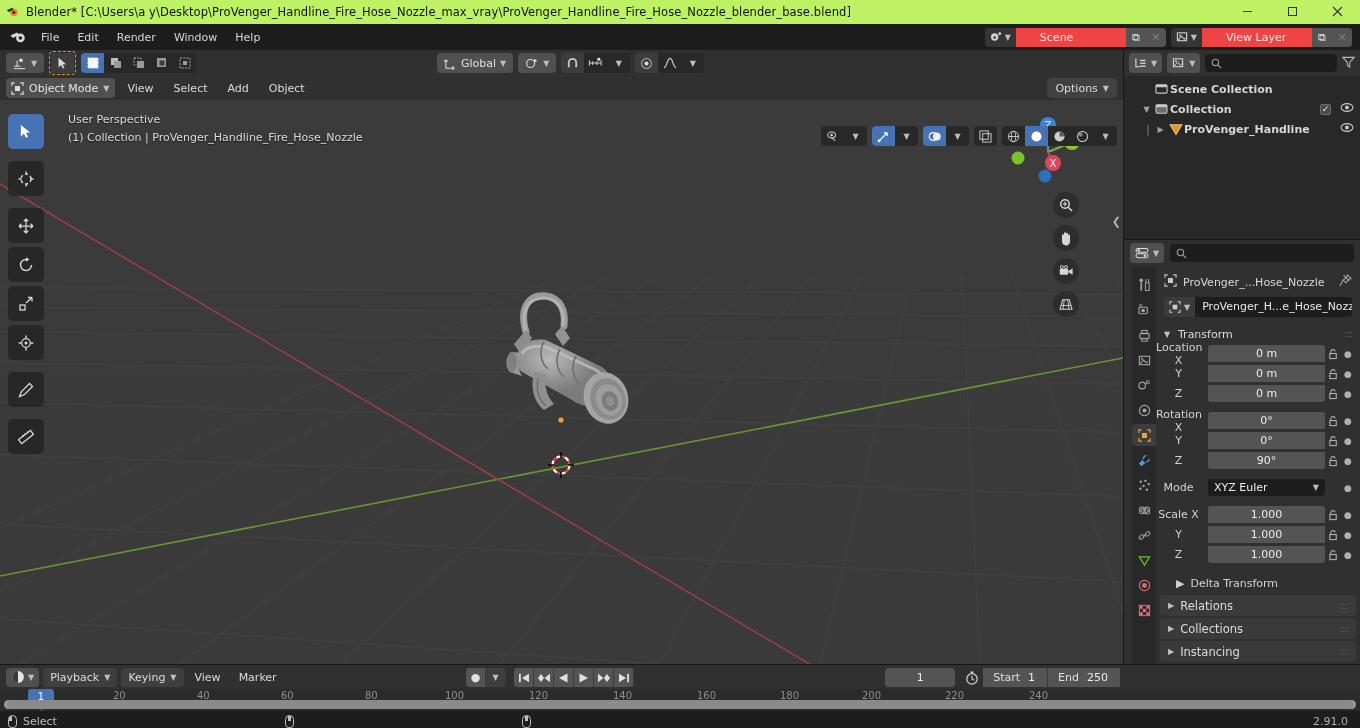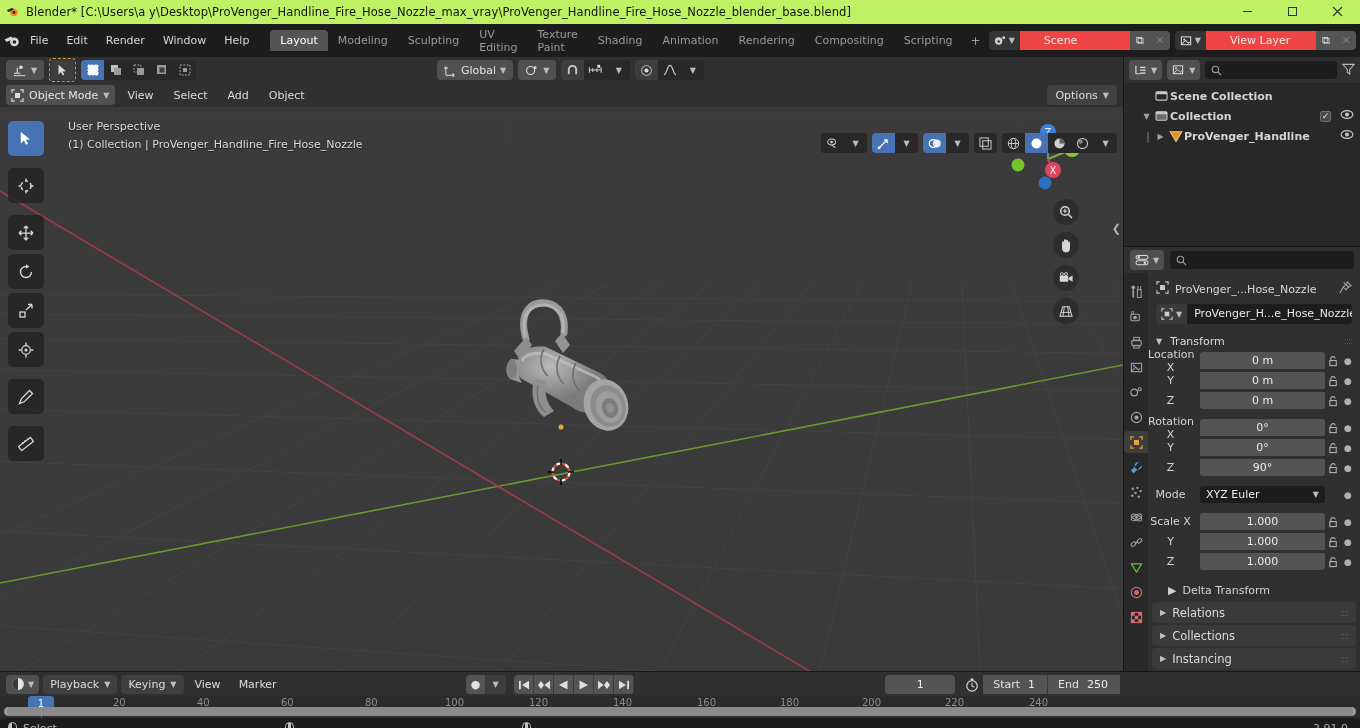--- a/index.html
+++ b/index.html
@@ -18,21 +18,21 @@
     position:relative;
   }
   .tb-logo { width:26px; display:flex; align-items:center; justify-content:center; }
   .tb-logo svg { display:block; }
   .tb-title { font-size:11.5px; color:#111; letter-spacing:0.1px; white-space:nowrap; }
   .tb-winbtns { position:absolute; right:0; top:0; height:23px; display:flex; }
   .tb-winbtn { width:45px; height:23px; display:flex; align-items:center; justify-content:center; color:#333; }
 
   
   .topbar {
-    height:33px; background:#1d1d1d; display:flex; align-items:center;
+    height:26px; background:#1d1d1d; display:flex; align-items:center;
     padding:0 4px; gap:0px;justify-content:space-between;
   }
   .blender-icon { width:28px; display:flex; align-items:center; justify-content:center; }
   .menu-item {
     padding:3px 9px; color:#d6d6d6; font-size:11px; border-radius:3px; cursor:default;
   }
   .wkspace-tabs { display:flex; align-items:center; margin-left:12px; }
   .wk-tab {
     padding:4px 10px; color:#9a9a9a; font-size:11px; border-radius:4px 4px 0 0;
     cursor:default; position:relative;
@@ -143,21 +143,21 @@
   .chkbox {
     width:11px; height:11px; border:1px solid #6f6f6f; border-radius:2px; background:#4a4a4a;
     display:flex; align-items:center; justify-content:center; font-size:9px; color:#e8e8e8;
   }
 
   
   .props { flex:1; display:flex; flex-direction:column; background:#303030; border-top:1px solid #161616;}
   .props-hdr {
     height:26px; background:#303030; display:flex; align-items:center; gap:6px; padding:0 6px;
   }
-  .props-body { flex:1; display:flex; overflow:hidden; }
+  .props-body { flex:1; display:flex; overflow:hidden;margin-left:8px; }
   .prop-tabs {
     width:24px; background:#282828; display:flex; flex-direction:column; align-items:center;
     padding-top:8px; gap:3px;
   }
   .ptab {
     width:24px; height:22px; display:flex; align-items:center; justify-content:center;
     color:#a3a3a3; font-size:12px; border-radius:4px 0 0 4px;
   }
   .ptab.active { background:#3d3d3d; color:#e8a33d; }
   .prop-main { flex:1; background:#303030; padding:4px 0 0 0; overflow:hidden; }
@@ -295,33 +295,20 @@
       <circle cx="11" cy="8" r="1.9" fill="#1d1d1d"></circle>
       <path d="M0.5 5.5 L7.5 2.2 L10 4.6 L3 8 Z" fill="#d8d8d8"></path>
     </svg>
   </div>
   <div class="menu-item">File</div>
   <div class="menu-item">Edit</div>
   <div class="menu-item">Render</div>
   <div class="menu-item">Window</div>
   <div class="menu-item">Help</div>
 
-  <div class="wkspace-tabs">
-    <div class="wk-tab active">Layout</div>
-    <div class="wk-tab">Modeling</div>
-    <div class="wk-tab">Sculpting</div>
-    <div class="wk-tab">UV Editing</div>
-    <div class="wk-tab">Texture Paint</div>
-    <div class="wk-tab">Shading</div>
-    <div class="wk-tab">Animation</div>
-    <div class="wk-tab">Rendering</div>
-    <div class="wk-tab">Compositing</div>
-    <div class="wk-tab">Scripting</div>
-    <div class="wk-plus">+</div>
-  </div>
 
   <div class="topbar-right">
     <div class="idblock">
       <div class="idicon">
         <svg width="13" height="12" viewBox="0 0 14 13">
           <circle cx="5" cy="6.5" r="4" fill="#d0d0d0"></circle>
           <circle cx="10.5" cy="3" r="1.6" fill="#d0d0d0"></circle>
           <circle cx="5" cy="7" r="1.4" fill="#353535"></circle>
         </svg>
         <span class="chev">▼</span>

